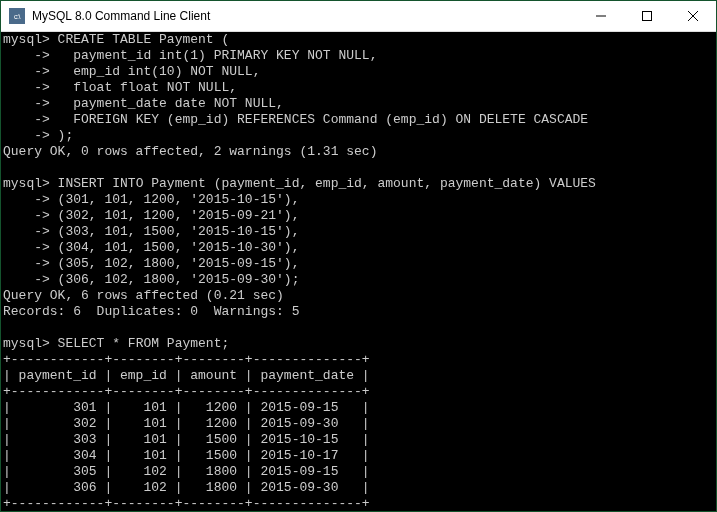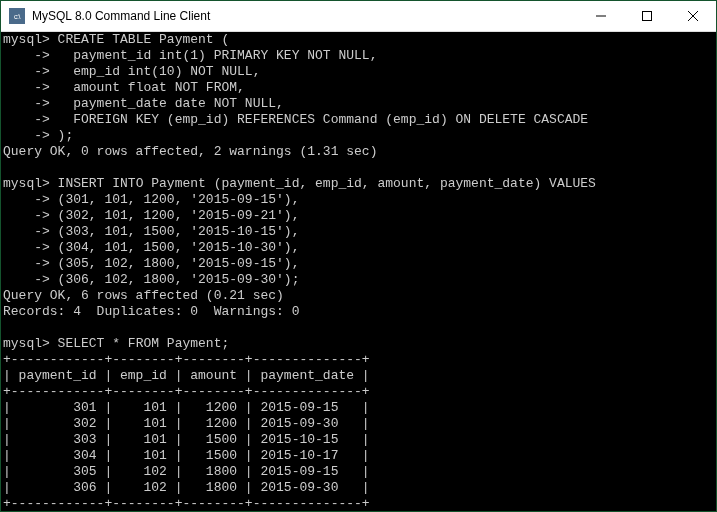--- a/index.html
+++ b/index.html
@@ -109,35 +109,35 @@
         <svg viewBox="0 0 10 10">
             <line x1="0" y1="0" x2="10" y2="10" stroke="#000" stroke-width="1"></line>
             <line x1="10" y1="0" x2="0" y2="10" stroke="#000" stroke-width="1"></line>
           </svg>
       </button>
     </div>
   </div>
   <div class="terminal"><span>mysql&gt;</span><span> CREATE TABLE Payment (</span>
 <span>    -&gt;</span><span>   payment_id int(1) PRIMARY KEY NOT NULL,</span>
 <span>    -&gt;</span><span>   emp_id int(10) NOT NULL,</span>
-<span>    -&gt;</span><span>   amount float NOT FROM,</span>
+<span>    -&gt;</span><span>   float float NOT NULL,</span>
 <span>    -&gt;</span><span>   payment_date date NOT NULL,</span>
 <span>    -&gt;</span><span>   FOREIGN KEY (emp_id) REFERENCES Command (emp_id) ON DELETE CASCADE</span>
 <span>    -&gt;</span><span> );</span>
 <span>Query OK, 0 rows affected, 2 warnings (1.31 sec)</span>
 
 <span>mysql&gt;</span><span> INSERT INTO Payment (payment_id, emp_id, amount, payment_date) VALUES</span>
-<span>    -&gt;</span><span> (301, 101, 1200, '2015-09-15'),</span>
+<span>    -&gt;</span><span> (301, 101, 1200, '2015-10-15'),</span>
 <span>    -&gt;</span><span> (302, 101, 1200, '2015-09-21'),</span>
 <span>    -&gt;</span><span> (303, 101, 1500, '2015-10-15'),</span>
 <span>    -&gt;</span><span> (304, 101, 1500, '2015-10-30'),</span>
 <span>    -&gt;</span><span> (305, 102, 1800, '2015-09-15'),</span>
 <span>    -&gt;</span><span> (306, 102, 1800, '2015-09-30');</span>
 <span>Query OK, 6 rows affected (0.21 sec)</span>
-<span>Records: 4  Duplicates: 0  Warnings: 0</span>
+<span>Records: 6  Duplicates: 0  Warnings: 5</span>
 
 <span>mysql&gt;</span><span> SELECT * FROM Payment;</span>
 <span>+------------+--------+--------+--------------+</span>
 <span>| payment_id | emp_id | amount | payment_date |</span>
 <span>+------------+--------+--------+--------------+</span>
 <span>|        301 |    101 |   1200 | 2015-09-15   |</span>
 <span>|        302 |    101 |   1200 | 2015-09-30   |</span>
 <span>|        303 |    101 |   1500 | 2015-10-15   |</span>
 <span>|        304 |    101 |   1500 | 2015-10-17   |</span>
 <span>|        305 |    102 |   1800 | 2015-09-15   |</span>

